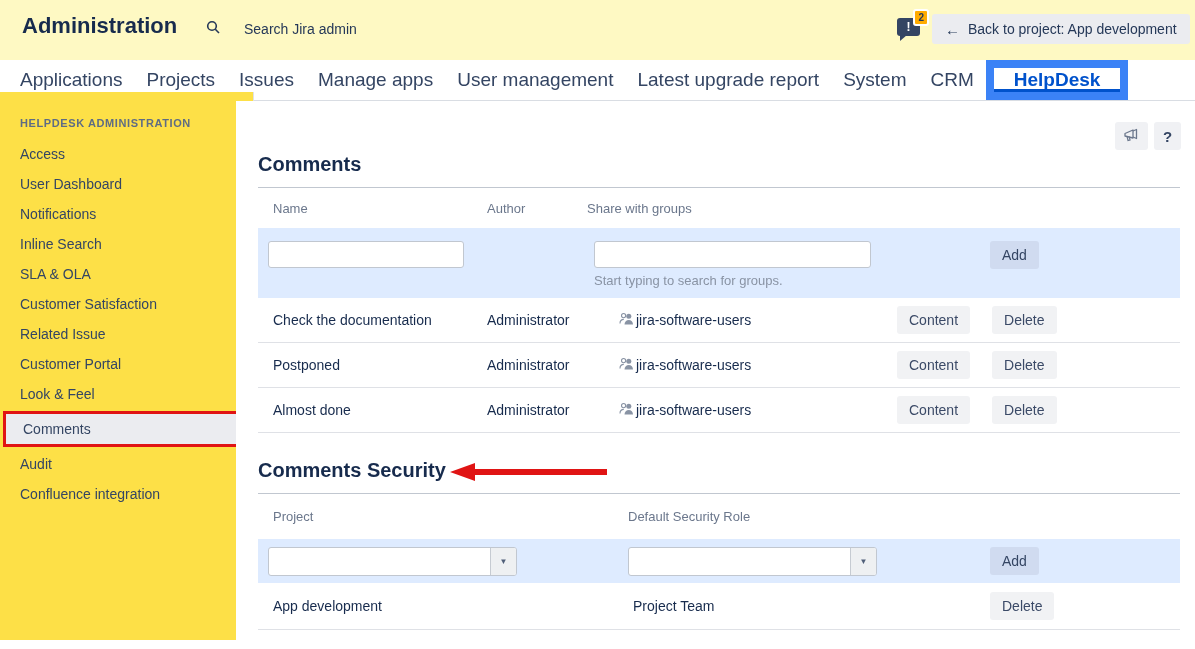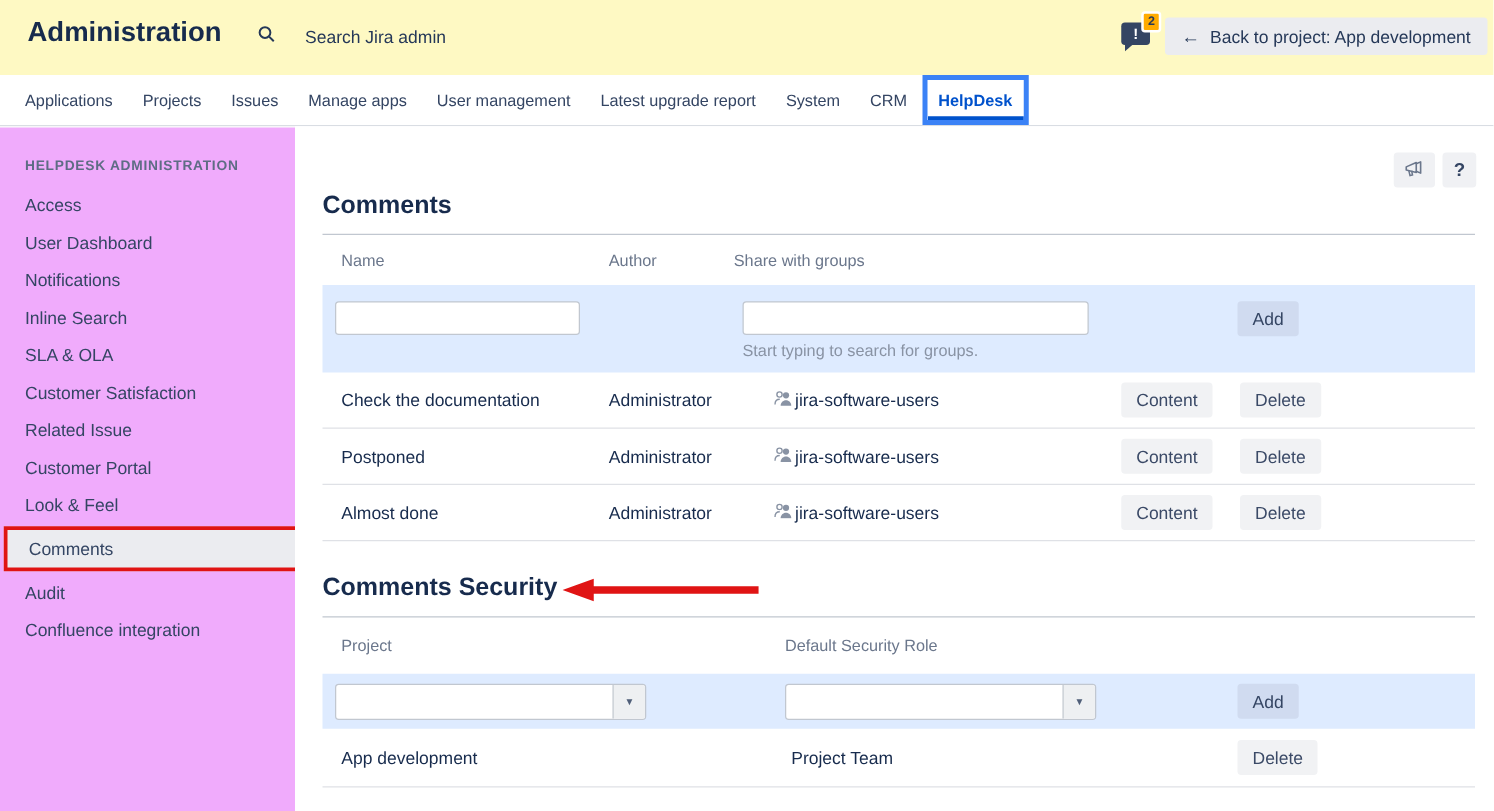--- a/index.html
+++ b/index.html
@@ -11,26 +11,26 @@
   .app-title { position: absolute; left: 22px; top: 13px; font-size: 22px; font-weight: 700; color: #172B4D; }
   .admin-search { position: absolute; left: 206px; top: 20px; display: flex; align-items: center; gap: 24px; font-size: 14px; color: #253858; cursor: pointer; }
   .notif { position: absolute; left: 897px; top: 18px; width: 23px; height: 18px; background: #344563; border-radius: 3px; color: #fff; font-size: 12px; font-weight: 700; text-align: center; line-height: 18px; }
   .notif::after { content: ""; position: absolute; left: 3px; bottom: -5px; width: 0; height: 0; border-top: 6px solid #344563; border-right: 7px solid transparent; }
   .notif-badge { position: absolute; top: -9px; right: -9px; background: #FFAB00; color: #253858; font-size: 10px; font-weight: 700; line-height: 11px; padding: 1px 3px; border-radius: 3px; border: 2px solid #fff; }
   .back-btn { position: absolute; left: 932px; top: 14px; height: 30px; background: #EBECF0; border: none; border-radius: 3px; display: flex; align-items: center; padding: 0 13px; gap: 8px; font-size: 14px; color: #253858; cursor: pointer; font-family: inherit; }
   .back-arrow { font-size: 15px; line-height: 1; }
 
   
   .tab-bar { position: absolute; top: 60px; left: 0; width: 1195px; height: 41px; border-bottom: 1px solid #D9DDE3; display: flex; align-items: stretch; padding-left: 8px; background: #fff; }
-  .tab { display: flex; align-items: center; padding: 0 12px; font-size: 13px; color: #344563; cursor: pointer; white-space: nowrap; }
+  .tab { display: flex; align-items: center; padding: 0 12px; font-size: 19px; color: #344563; cursor: pointer; white-space: nowrap; }
   .tab.active { color: #0052CC; font-weight: 700; box-shadow: inset 0 -3px 0 #0052CC; }
-  .tab.annotated { border: 4px solid #3b82f6; padding: 0 9px; }
-
-  
-  .sidebar { position: absolute; top: 102px; left: 0; width: 254px; height: 548px; border-right: 1px solid #DFE1E6; background: #f0abfc; }
+  .tab.annotated { border: 8px solid #3b82f6; padding: 0 20px; }
+
+  
+  .sidebar { position: absolute; top: 92px; left: 0; width: 254px; height: 548px; border-right: 1px solid #DFE1E6; background: #fde047; }
   .sidebar-title { margin: 25px 0 10px 20px; font-size: 11px; font-weight: 700; color: #5E6C84; letter-spacing: 0.6px; }
   .side-item { height: 30px; line-height: 30px; padding-left: 20px; font-size: 14px; color: #344563; cursor: pointer; white-space: nowrap; }
   .side-item.selected { background: #EBECF0; border: 3px solid #E01414; margin: 2px 4px 2px 3px; padding-left: 17px; height: 36px; line-height: 30px; color: #344563; }
 
   
   .content { position: absolute; left: 236px; top: 101px; width: 959px; height: 548px; background: #fff; }
   .icon-btn { position: absolute; height: 28px; background: #F0F1F4; border: none; border-radius: 3px; display: flex; align-items: center; justify-content: center; cursor: pointer; }
   .megaphone-btn { left: 879px; top: 21px; width: 33px; }
   .help-btn { left: 918px; top: 21px; width: 27px; font-size: 15px; font-weight: 700; color: #344563; font-family: inherit; }
 

